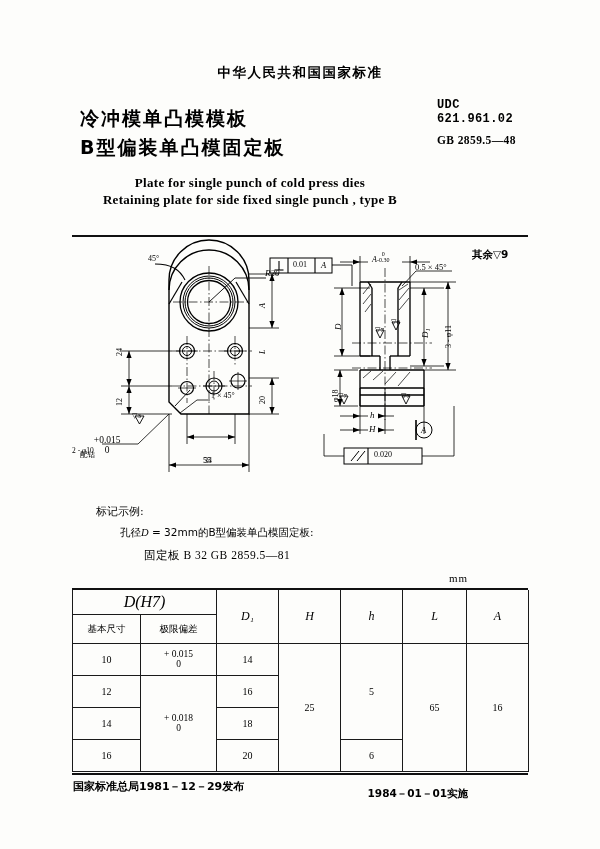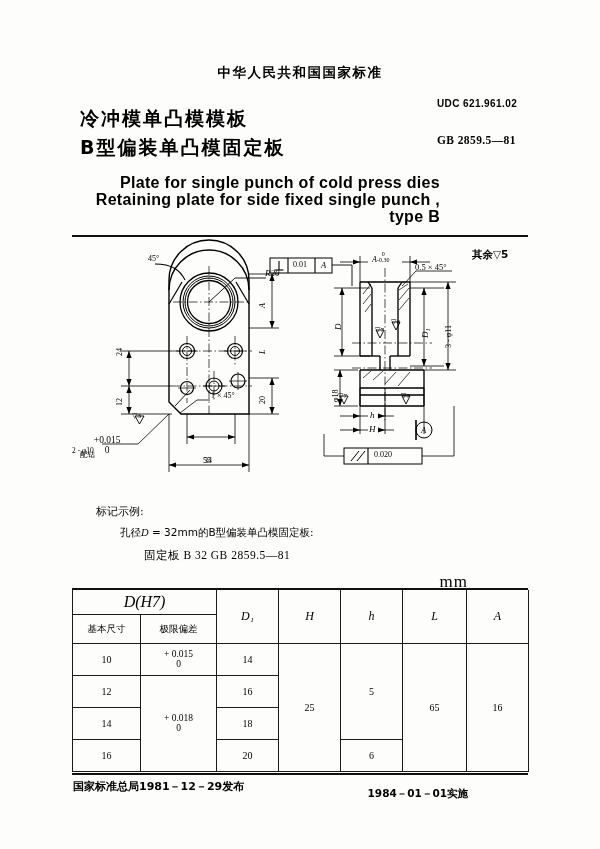--- a/index.html
+++ b/index.html
@@ -18,27 +18,27 @@
     position:absolute;left:0;top:48px;width:600px;text-align:center;
     font-family:"DejaVu Sans",sans-serif;font-weight:bold;font-size:13.5px;
     letter-spacing:1.5px;
   }
   .title-main{
     position:absolute;left:80px;top:88px;width:330px;text-align:left;
     font-family:"DejaVu Sans",sans-serif;font-weight:bold;font-size:19px;
     letter-spacing:2px;line-height:29px;
   }
   .title-en{
-    position:absolute;left:60px;top:158px;width:380px;text-align:right;
-    font-family:Liberation Sans, sans-serif;font-weight:bold;font-size:16px;
+    position:absolute;left:60px;top:158px;width:380px;text-align:center;
+    font-family:Liberation Serif, serif;font-weight:bold;font-size:13px;
     line-height:17px;letter-spacing:.3px;
   }
   .udc{
     position:absolute;left:437px;top:82px;
-    font-family:Liberation Sans, sans-serif;font-weight:bold;font-size:10px;
+    font-family:Liberation Mono, monospace;font-weight:bold;font-size:12px;
     letter-spacing:.4px;
   }
   .gbno{
     position:absolute;left:437px;top:118px;
     font-family:"Liberation Serif",serif;font-weight:bold;font-size:11.5px;
     letter-spacing:.4px;
   }
 
   
   .rule{position:absolute;background:#111;}
@@ -64,21 +64,21 @@
   }
 
   
   .mark-block{position:absolute;left:72px;top:488px;width:456px;}
   .mk1{position:absolute;left:24px;top:0;font-family:"DejaVu Sans",sans-serif;font-size:11px;}
   .mk2{position:absolute;left:48px;top:22px;font-family:"DejaVu Sans",sans-serif;font-size:10.5px;}
   .mk3{position:absolute;left:72px;top:44px;font-family:"Liberation Serif",serif;font-size:11.5px;letter-spacing:.5px;}
   .mk2 i,.mk3 i{font-family:"Liberation Serif",serif;font-style:italic;}
   .unit-mm{
     position:absolute;right:72px;top:556px;
-    font-family:"Liberation Serif",serif;font-size:17px;letter-spacing:1px;
+    font-family:"Liberation Serif",serif;font-size:11px;letter-spacing:1px;
   }
 
   
   table.spec{
     position:absolute;left:72px;top:574px;width:456px;
     border-collapse:collapse;
     font-family:"Liberation Serif",serif;font-size:9.5px;
     table-layout:fixed;
   }
   table.spec td,table.spec th{
@@ -108,27 +108,27 @@
     <div>冷冲模单凸模模板</div>
     <div>B型偏装单凸模固定板</div>
   </div>
 
   <div class="title-en">
     <div>Plate for single punch of cold press dies</div>
     <div>Retaining plate for side fixed single punch , type B</div>
   </div>
 
   <div class="udc">UDC 621.961.02</div>
-  <div class="gbno">GB 2859.5—81</div>
+  <div class="gbno">GB 2859.5—48</div>
 
   <div class="rule rule-top"></div>
 
   <div class="draw">
 
-    <div class="note-qiyu">其余▽5</div>
+    <div class="note-qiyu">其余▽9</div>
 
     <svg width="456" height="262" viewBox="0 0 456 262">
       <g stroke="#000" fill="none" stroke-width="1.1">
 
         <path d="M 97,55 L 97,42 A 40 40 0 0 1 177,42 L 177,55
                  L 177,176 L 109,176 L 97,164 Z" stroke-width="1.4"></path>
 
         <path d="M 97,52 A 40 40 0 0 1 177,52" stroke-width="1.4"></path>
 
         <path d="M 97,66 L 110,44" stroke-width="1.2"></path>

